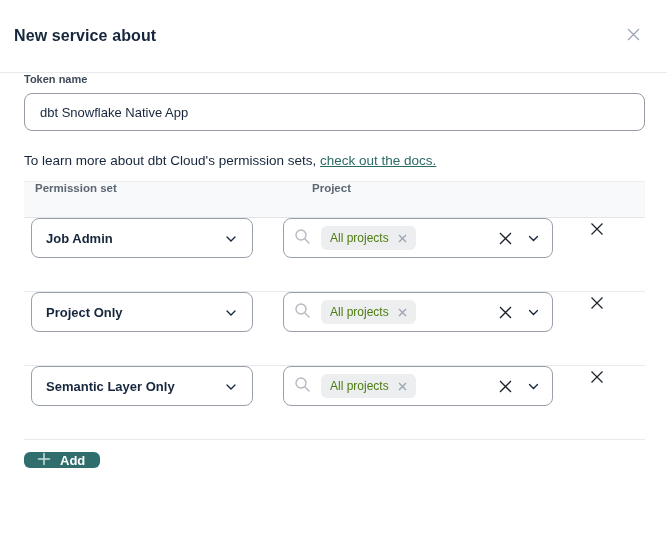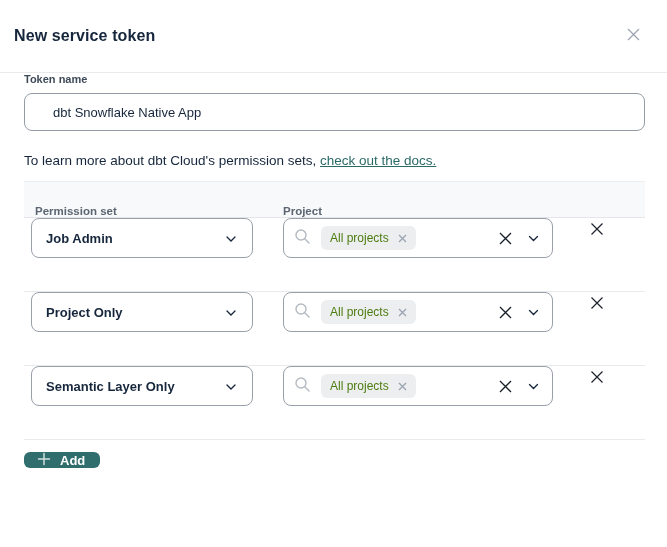--- a/index.html
+++ b/index.html
@@ -41,21 +41,21 @@
     font-size: 11px;
     font-weight: 700;
     color: #3f4a59;
   }
   .text-input {
     margin-top: 8px;
     width: 100%;
     height: 38px;
     border: 1px solid #959ca6;
     border-radius: 8px;
-    padding: 0 28px;
+    padding: 0 15px;
     font-family: "Liberation Sans", sans-serif;
     font-size: 13px;
     color: #16263c;
     outline: none;
     background: #fff;
   }
 
   .help-text {
     margin-top: 22px;
     font-size: 13.5px;
@@ -64,28 +64,29 @@
   .help-link {
     color: #2b6a66;
     text-decoration: underline;
     cursor: pointer;
   }
 
   
   .perm-table { margin-top: 13px; }
   .table-header {
     display: flex;
-    align-items: flex-end;
+    align-items: flex-start;
     height: 37px;
     background: #f8f9fa;
     border-top: 1px solid #eceef0;
     border-bottom: 1px solid #e3e5e8;
     font-size: 11.5px;
     font-weight: 700;
     color: #5c6672;
+    gap: 29px;
   }
   .th-permission { padding-left: 11px; width: 259px; }
   .th-project { }
 
   .perm-row {
     display: flex;
     align-items: flex-start;
     height: 74px;
     border-bottom: 1px solid #e8eaec;
   }
@@ -162,21 +163,21 @@
     font-weight: 700;
     cursor: pointer;
   }
 </style>
 </head>
 <body>
 
 <div class="modal">
 
   <div class="modal-header">
-    <div class="modal-title">New service token</div>
+    <div class="modal-title">New service about</div>
     <button class="close-btn">
       <span>
         <svg width="17" height="17" viewBox="0 0 17 17">
             <path d="M3 3 L14 14 M14 3 L3 14" stroke="#9aa3b2" stroke-width="1.2" fill="none"></path>
           </svg>
       </span>
     </button>
   </div>
 
   <div class="content">

